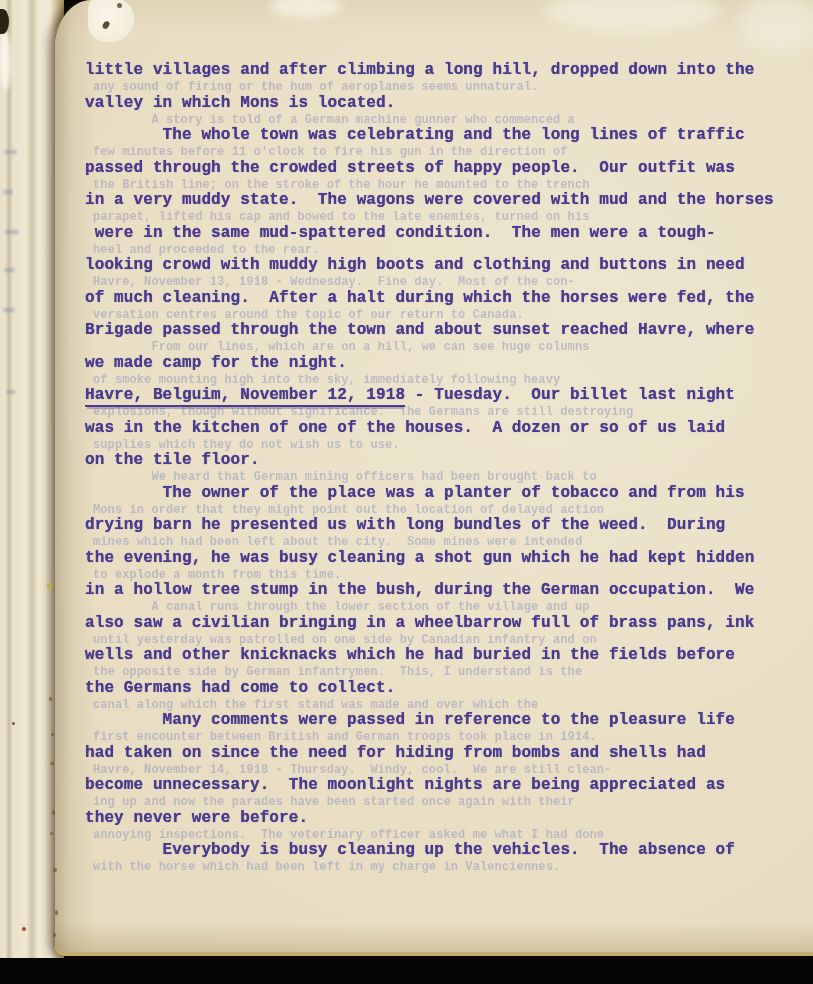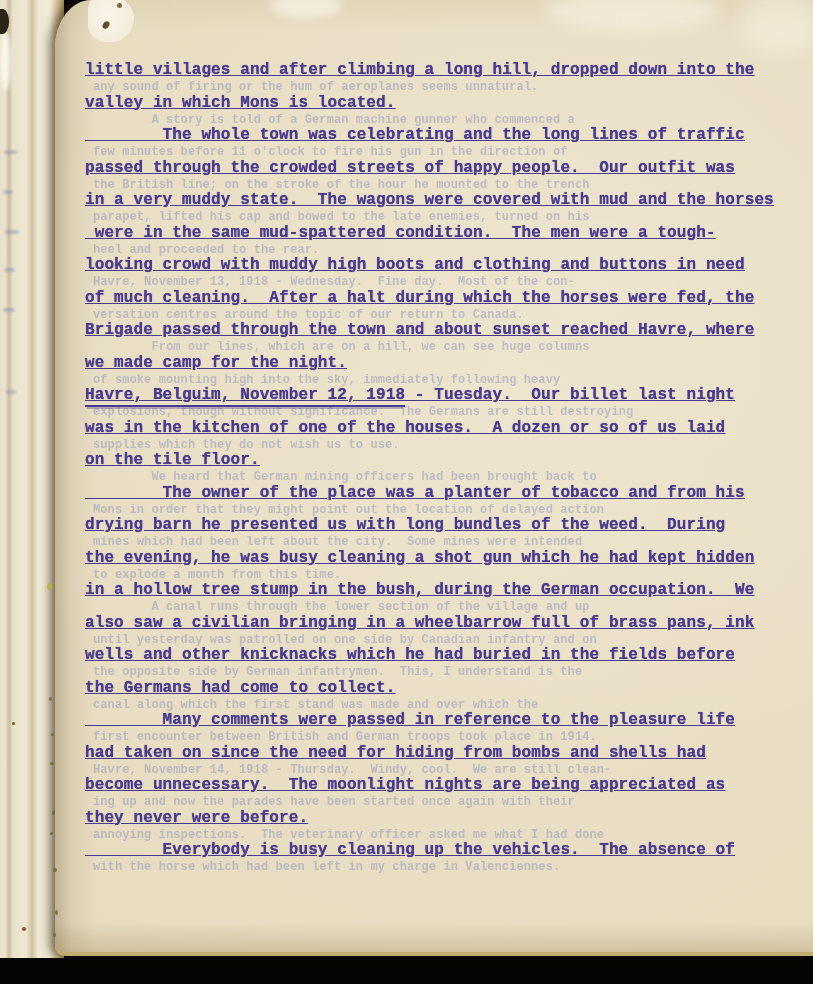--- a/index.html
+++ b/index.html
@@ -63,21 +63,20 @@
     white-space:pre;letter-spacing:0.1px;
   }
   .ghost-block .line{height:32.5px;}
 
   
   .typed-block{
     position:absolute;left:30px;top:54px;width:716px;
     font-size:16px;font-weight:bold;line-height:32.5px;
     color:var(--ink,#4a3b92);white-space:pre;letter-spacing:0.1px;
     text-shadow:0 0 0.8px rgba(58,44,120,0.85);
-    text-decoration:underline;
   }
   .typed-block .line{height:32.5px;}
   .typed-block .hl{
     border-bottom:2px solid currentColor;padding-bottom:1px;
     box-shadow:0 4px 0 -2px rgba(74,59,146,0.35);
     margin-top:40px;
   }
 </style>
 </head>
 <body>

